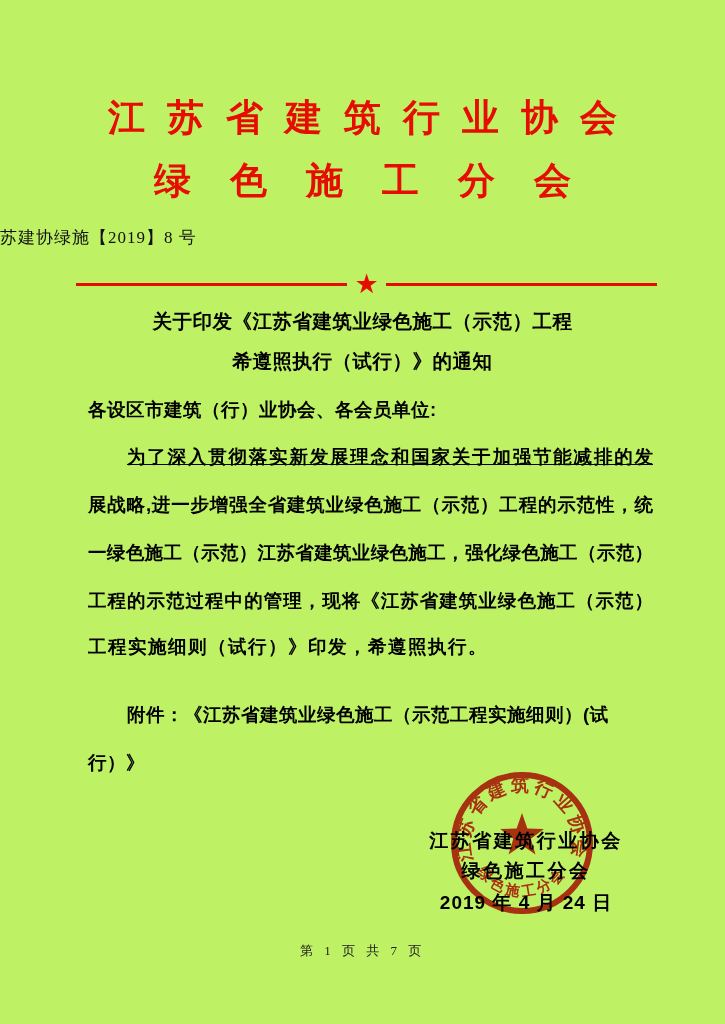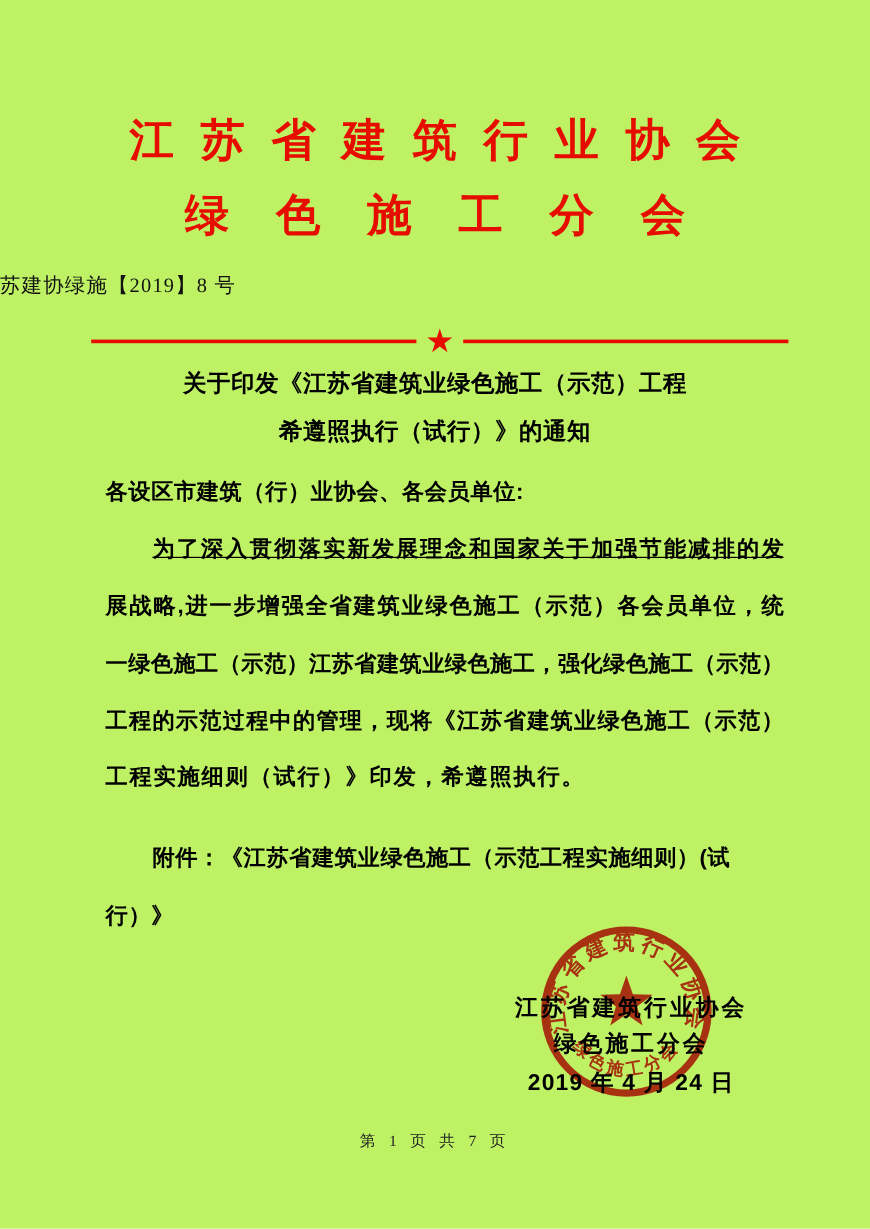--- a/index.html
+++ b/index.html
@@ -20,21 +20,21 @@
     margin-top:26px; text-align:left; font-family:"Liberation Serif", serif;
     font-size:17px; line-height:22px; letter-spacing:1px; color:#111;
   }
   
   .rule { margin:20px 68px 0 76px; display:flex; align-items:center; height:30px; }
   .rule-line { flex:1; height:3px; background:#e60c00; }
   .rule-star { color:#e60c00; font-size:27px; line-height:30px; padding:0 7px; }
   
   .doc-title {
     margin-top:2px; text-align:center; font-weight:bold; color:#000;
-    font-family:Liberation Mono, monospace; font-size:19.5px;
+    font-family:Liberation Sans, sans-serif; font-size:19.5px;
   }
   .doc-title div { line-height:40px; letter-spacing:0.5px; }
   
   .body-block { margin:6px 72px 0 88px; font-size:18.5px; font-weight:600; color:#000; }
   .salutation { height:46px; line-height:46px; letter-spacing:0.5px; }
   .p-line { height:48px; line-height:48px; text-align:justify; text-align-last:justify; }
   .p-line.first { text-indent:39px;text-decoration:underline; }
   .p-line.last { text-align-last:left; letter-spacing:1.5px;font-family:Liberation Mono, monospace; }
   .attachment { margin-top:18px; height:48px; line-height:48px; text-indent:39px; letter-spacing:0.5px; }
   
@@ -79,21 +79,21 @@
   </div>
 
   <div class="doc-title">
     <div>关于印发《江苏省建筑业绿色施工（示范）工程</div>
     <div>希遵照执行（试行）》的通知</div>
   </div>
 
   <div class="body-block">
     <div class="salutation">各设区市建筑（行）业协会、各会员单位:</div>
     <div class="p-line first">为了深入贯彻落实新发展理念和国家关于加强节能减排的发</div>
-    <div class="p-line">展战略,进一步增强全省建筑业绿色施工（示范）各会员单位，统</div>
+    <div class="p-line">展战略,进一步增强全省建筑业绿色施工（示范）工程的示范性，统</div>
     <div class="p-line">一绿色施工（示范）江苏省建筑业绿色施工，强化绿色施工（示范）</div>
     <div class="p-line">工程的示范过程中的管理，现将《江苏省建筑业绿色施工（示范）</div>
     <div class="p-line last">工程实施细则（试行）》印发，希遵照执行。</div>
     <div class="attachment">附件：《江苏省建筑业绿色施工（示范工程实施细则）(试行）》</div>
   </div>
 
   <div class="signature">
     <div class="sig-org">江苏省建筑行业协会</div>
     <div class="sig-branch">绿色施工分会</div>
     <div class="sig-date">2019 年 4 月 24 日</div>

